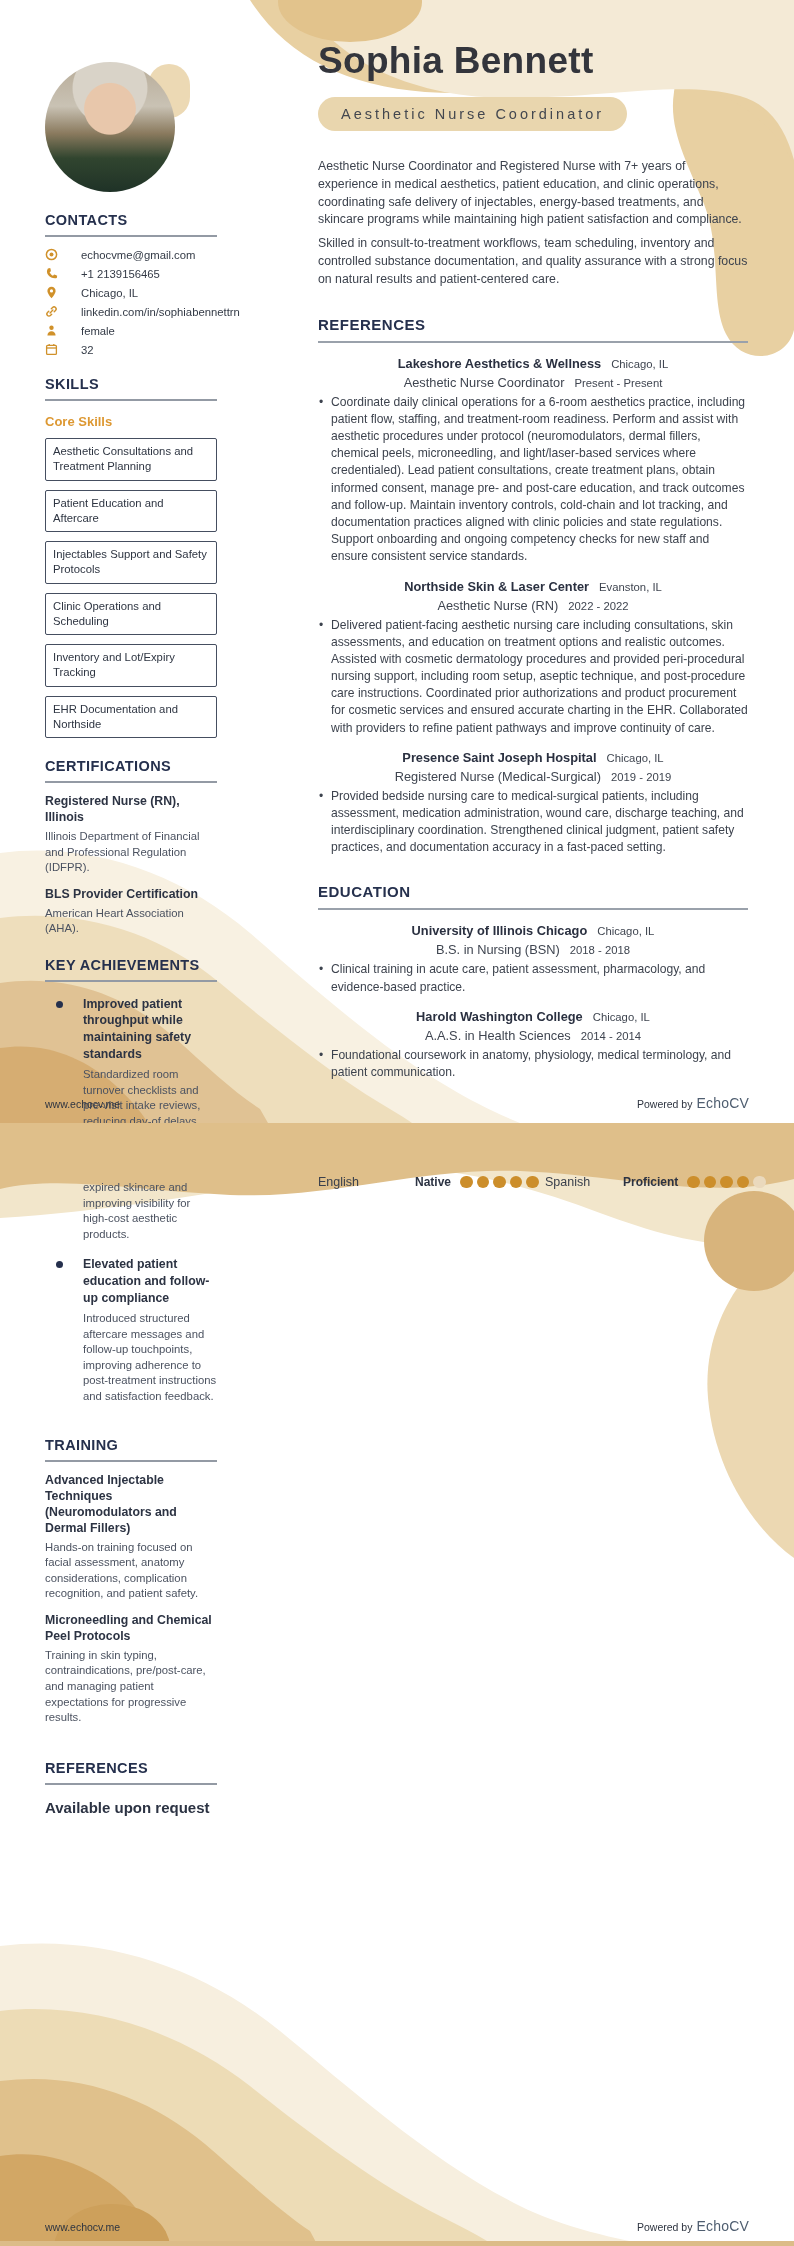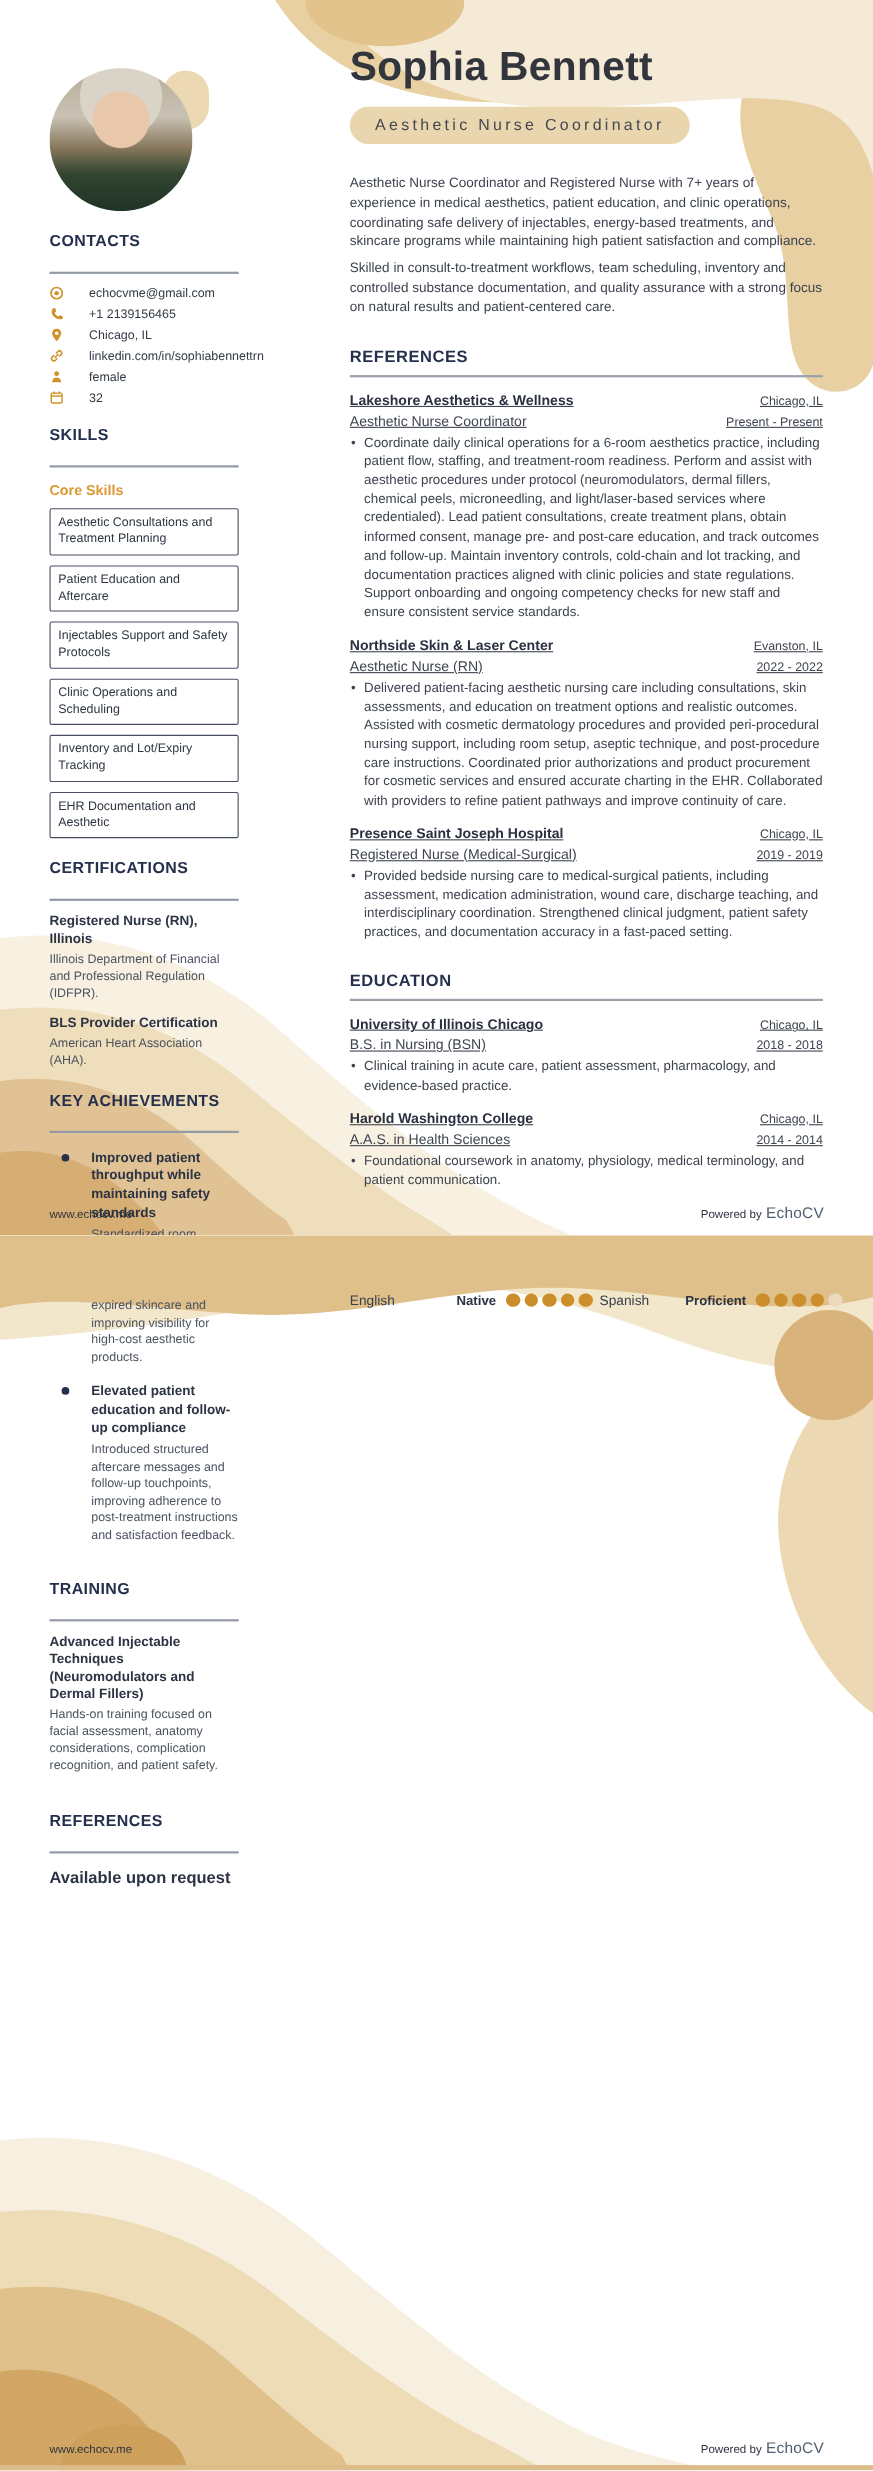--- a/index.html
+++ b/index.html
@@ -24,21 +24,21 @@
   
   .col-left { position:absolute; left:45px; top:62px; width:172px; z-index:3; }
   .photo { width:130px; height:130px; border-radius:50%; overflow:hidden;
            background:
              radial-gradient(circle at 50% 36%, #e8c7ab 0 24%, rgba(0,0,0,0) 25%),
              radial-gradient(circle at 50% 20%, #d9d3c8 0 30%, rgba(0,0,0,0) 31%),
              linear-gradient(180deg, #b7ab97 0%, #c9c2b4 34%, #8a7a5e 55%, #31452f 74%, #1f3227 100%);
   }
   .side-section { margin-top:20px; }
   .side-h { font-size:14.5px; font-weight:bold; color:#25304d; letter-spacing:0.4px;
-            padding-bottom:19px; border-bottom:2px solid #939aa4; }
+            padding-bottom:7px; border-bottom:2px solid #939aa4; }
   .contact-list { margin-top:11px; }
   .contact-row { display:flex; align-items:center; gap:23px; margin-top:6px; white-space:nowrap; }
   .contact-row .txt { font-size:11.3px; color:#333a46; }
   .cicon { width:13px; height:13px; flex:0 0 13px; }
 
   .group-h { margin-top:13px; font-size:13px; font-weight:bold; color:#dd9832; }
   .chips { margin-top:2px;border-radius:26px; }
   .chip { width:fit-content; max-width:100%; margin-top:9px; border:1px solid #454e60;
           border-radius:2px; padding:5px 7px; font-size:11.3px; line-height:1.35; color:#2e3542; }
 
@@ -59,21 +59,21 @@
   .person-name { font-size:37px; font-weight:600; color:#33353c; letter-spacing:0.3px; }
   .title-badge { margin-top:15px; width:fit-content; background:#e9d6ae; border-radius:19px;
                  padding:9px 23px; font-size:14.5px; letter-spacing:3px; color:#43474f; }
   .main-section { margin-top:27px; }
   .main-h { font-size:15px; font-weight:bold; color:#25304d; letter-spacing:0.5px;
             padding-bottom:8px; border-bottom:2px solid #9aa1ab; }
   .summary-p { margin-top:13px; font-size:12.3px; line-height:1.45; color:#3d434e; }
   .summary-p + .summary-p { margin-top:6px; }
 
   .entry { margin-top:13px; }
-  .entry-row { display:flex; justify-content:space-between; align-items:baseline;text-decoration:underline; }
+  .entry-row { display:flex; justify-content:center; align-items:baseline; }
   .entry-org { font-size:12.8px; font-weight:bold; color:#2a3040; }
   .entry-loc, .entry-dates { font-size:11.3px; color:#3f4550; white-space:nowrap; margin-left:10px; }
   .entry-role { font-size:12.8px; color:#3f4550; margin-top:4px; }
   .entry-bullets { list-style:none; margin-top:4px; }
   .entry-bullets li { position:relative; padding-left:13px; font-size:12.1px; line-height:1.42;
                       color:#3d434e; margin-top:3px; }
   .entry-bullets li::before { content:"•"; position:absolute; left:1px; top:0; color:#3d434e; }
 
   
   .lang-row { display:grid; grid-template-columns:97px 130px 78px auto; align-items:center; }
@@ -164,21 +164,21 @@
 
     <div class="side-section">
       <div class="side-h">SKILLS</div>
       <div class="group-h">Core Skills</div>
       <div class="chips">
         <div class="chip">Aesthetic Consultations and Treatment Planning</div>
         <div class="chip">Patient Education and Aftercare</div>
         <div class="chip">Injectables Support and Safety Protocols</div>
         <div class="chip">Clinic Operations and Scheduling</div>
         <div class="chip">Inventory and Lot/Expiry Tracking</div>
-        <div class="chip">EHR Documentation and Aesthetic</div>
+        <div class="chip">EHR Documentation and Northside</div>
       </div>
     </div>
 
     <div class="side-section">
       <div class="side-h">CERTIFICATIONS</div>
       <div class="cert-item">
         <div class="cert-title">Registered Nurse (RN), Illinois</div>
         <div class="cert-sub">Illinois Department of Financial and Professional Regulation (IDFPR).</div>
       </div>
       <div class="cert-item">
@@ -325,20 +325,24 @@
         <div class="ach-desc">Introduced structured aftercare messages and follow-up touchpoints, improving adherence to post-treatment instructions and satisfaction feedback.</div>
       </div>
     </div>
 
     <div class="side-section" style="margin-top:32px;">
       <div class="side-h">TRAINING</div>
       <div class="cert-item">
         <div class="cert-title">Advanced Injectable Techniques (Neuromodulators and Dermal Fillers)</div>
         <div class="cert-sub">Hands-on training focused on facial assessment, anatomy considerations, complication recognition, and patient safety.</div>
       </div>
+      <div class="cert-item">
+        <div class="cert-title">Microneedling and Chemical Peel Protocols</div>
+        <div class="cert-sub">Training in skin typing, contraindications, pre/post-care, and managing patient expectations for progressive results.</div>
+      </div>
     </div>
 
     <div class="side-section" style="margin-top:34px;">
       <div class="side-h">REFERENCES</div>
       <div class="ref-text">Available upon request</div>
     </div>
   </div>
 
   <div class="col-right" style="top:52px;">
     <div class="lang-row">

